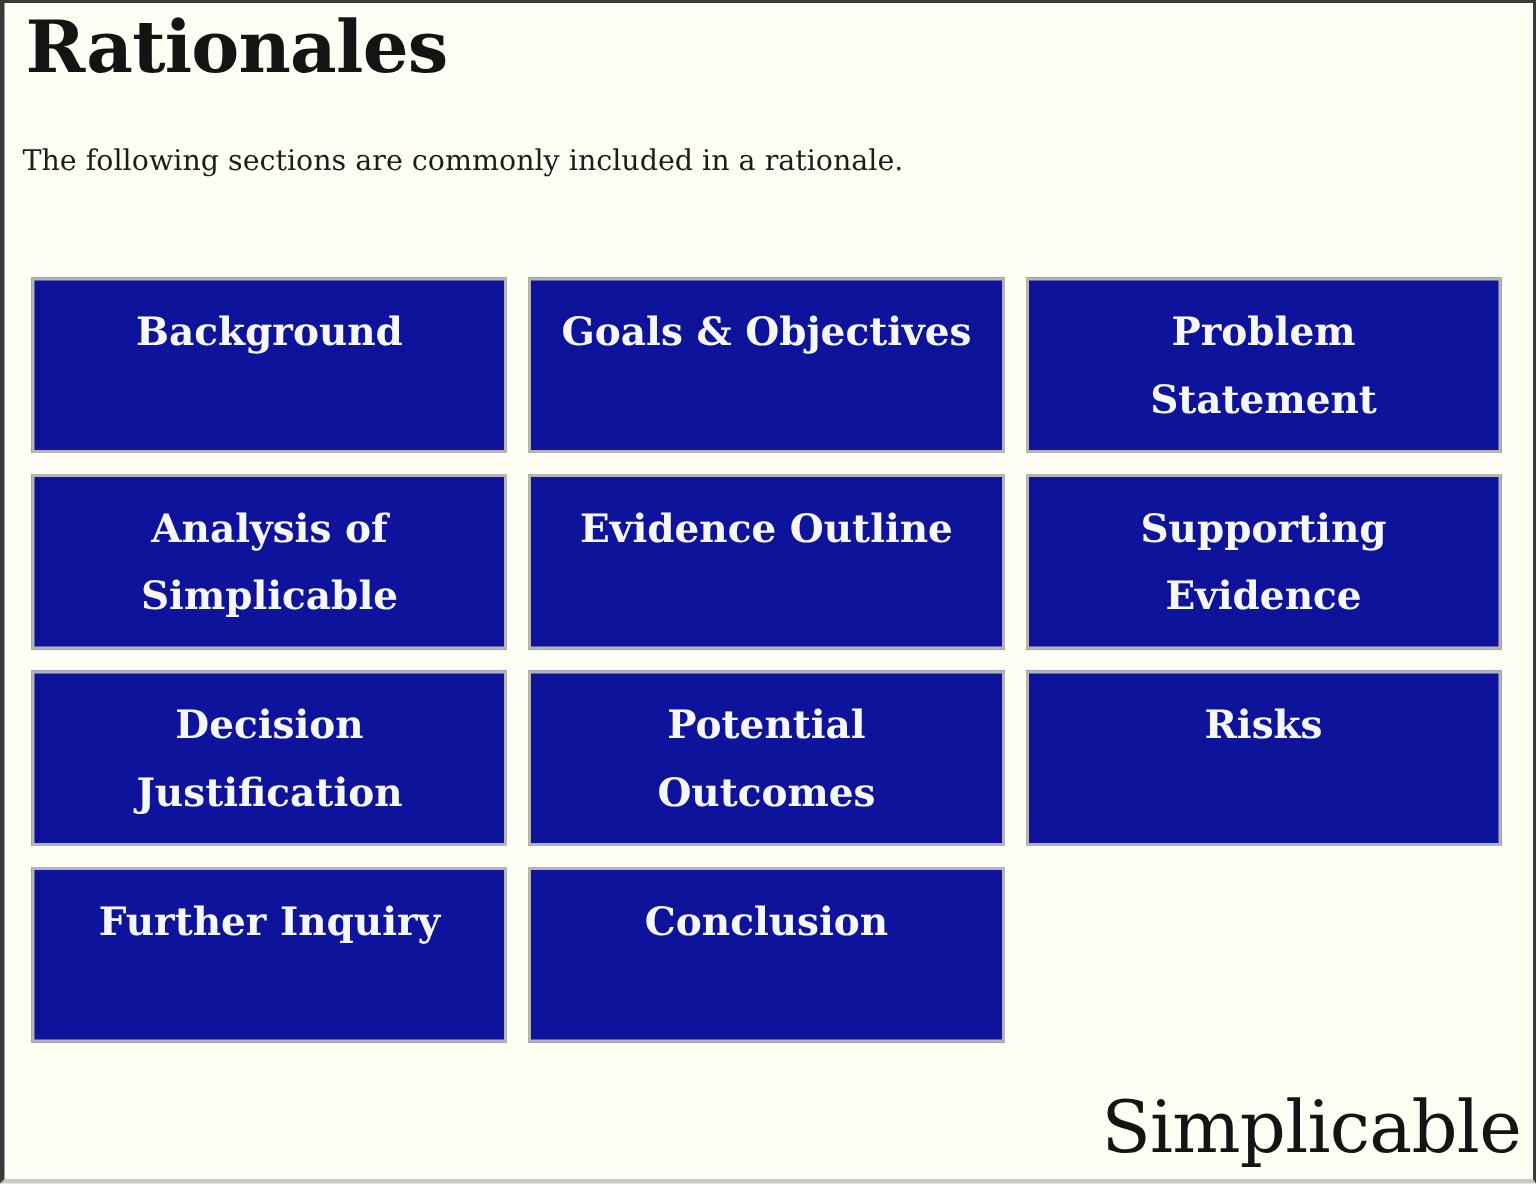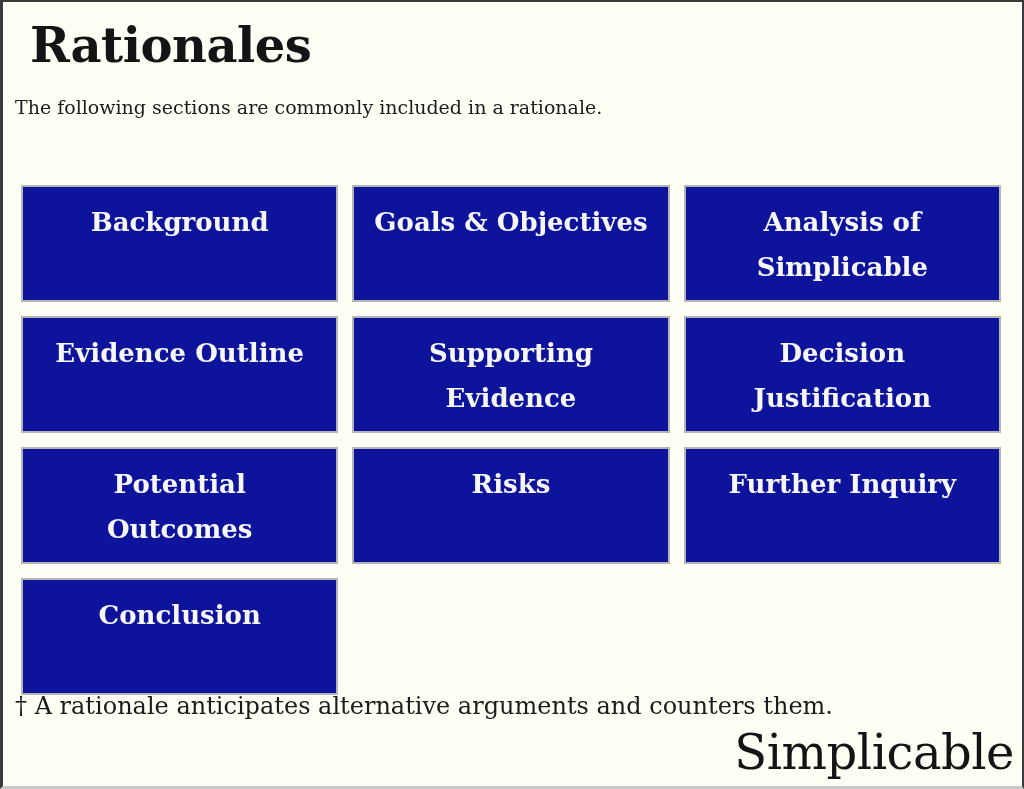--- a/index.html
+++ b/index.html
@@ -15,21 +15,21 @@
     box-sizing: border-box;
     border-top: 2px solid #3A3A3A;
     border-left: 3px solid #3A3A3A;
     border-right: 2px solid #3A3A3A;
     border-bottom: 3px solid #C9C9C9;
     background: #FFFEF5;
   }
   .title {
     position: absolute;
     left: 12px; top: 0px;
-    margin: 15px;
+    margin: 2px;
     font-size: 48px;
     font-weight: bold;
     color: #141414;
     letter-spacing: -0.5px;
   }
   .subtitle {
     position: absolute;
     left: 12px; top: 94px;
     margin: 0;
     font-size: 19px;
@@ -81,31 +81,32 @@
 
 <div class="frame">
 
   <h1 class="title">Rationales</h1>
 
   <p class="subtitle">The following sections are commonly included in a rationale.</p>
 
   <div class="grid">
     <div class="cell">Background</div>
     <div class="cell">Goals &amp; Objectives</div>
+    <div class="cell">Problem
+Statement</div>
     <div class="cell">Analysis of
 Simplicable</div>
     <div class="cell">Evidence Outline</div>
     <div class="cell">Supporting
 Evidence</div>
     <div class="cell">Decision
 Justification</div>
     <div class="cell">Potential
 Outcomes</div>
     <div class="cell">Risks</div>
     <div class="cell">Further Inquiry</div>
     <div class="cell">Conclusion</div>
   </div>
 
-  <p class="footnote">† A rationale anticipates alternative arguments and counters them.</p>
 
   <div class="brand">Simplicable</div>
 
 </div>
 
 </body></html>

